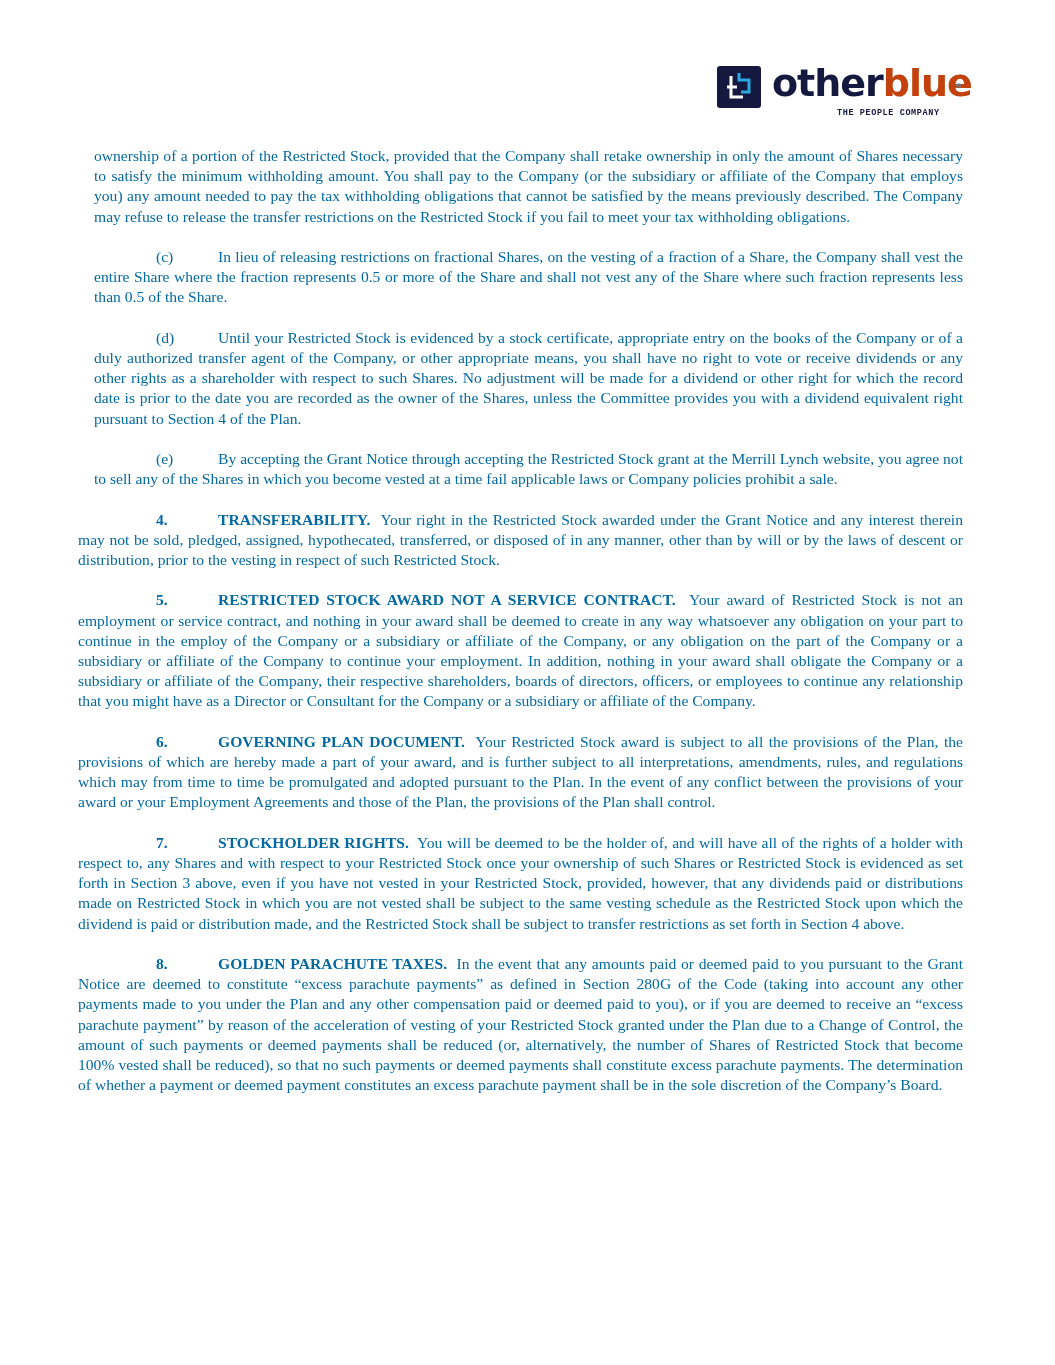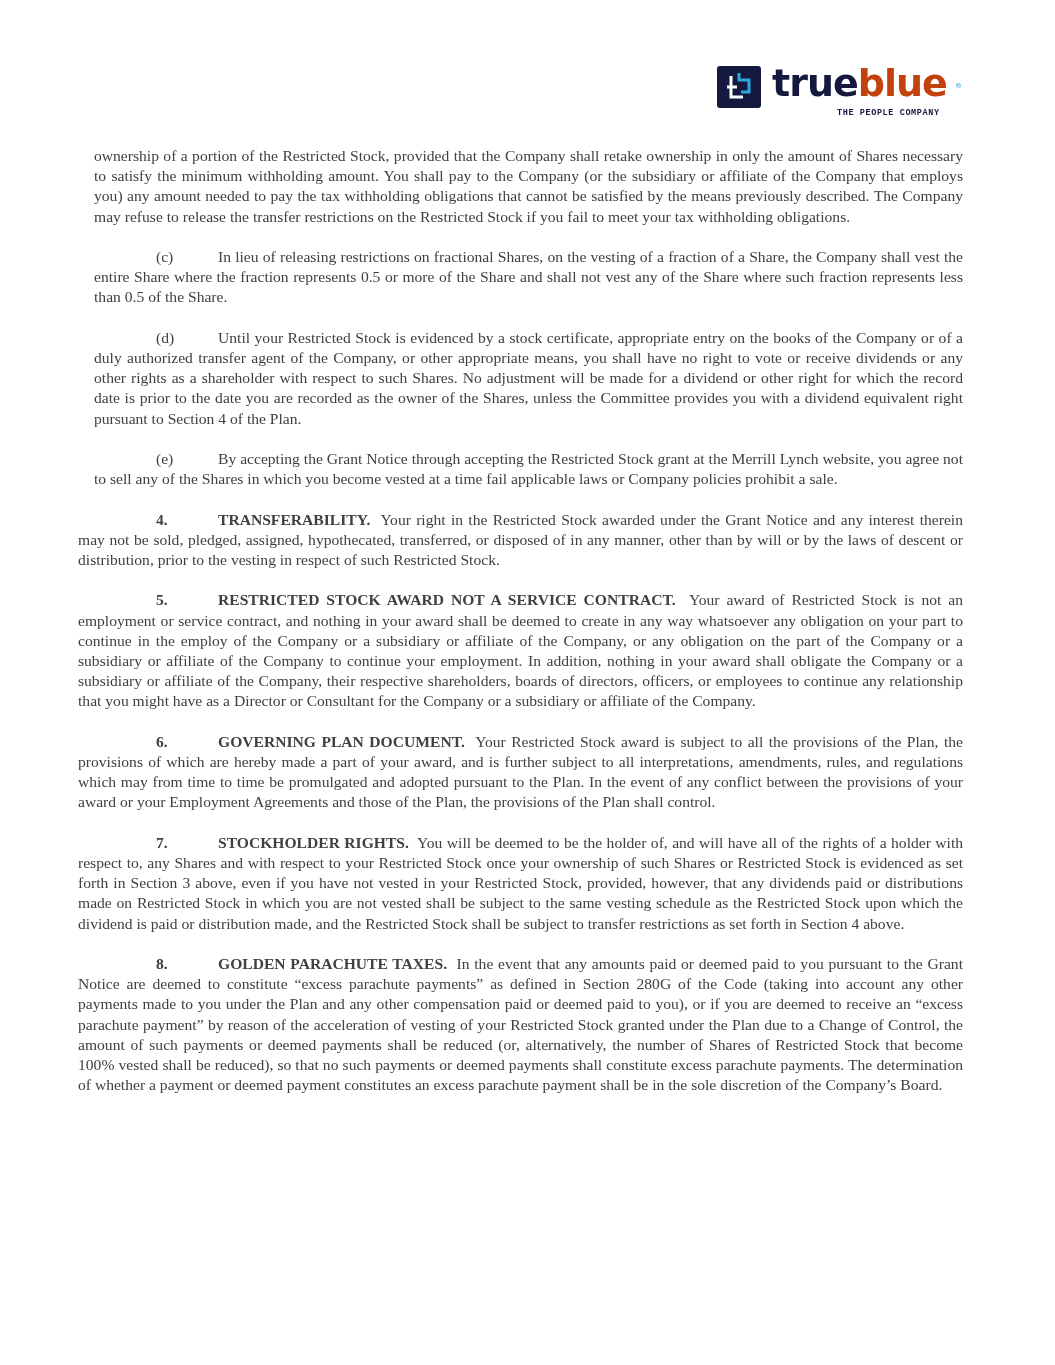--- a/index.html
+++ b/index.html
@@ -7,41 +7,41 @@
     .page { position: absolute; left: 0; top: 0; width: 1055px; height: 1365px; background: #fff; }
     .logo { position: absolute; left: 717px; top: 64px; width: 250px; height: 56px; }
     .logo-mark { position: absolute; left: 0; top: 2px; width: 44px; height: 42px; background: #15193f; border-radius: 3px; }
     .logo-mark svg { position: absolute; left: 0; top: 0; }
     .logo-word { position: absolute; left: 55px; top: -6px; font-family: "DejaVu Sans", sans-serif; font-weight: bold; font-size: 38px; letter-spacing: -1px; line-height: 50px; white-space: nowrap; }
     .logo-true { color: #15193f; }
     .logo-blue { color: #c2410c; }
     .logo-reg { position: absolute; left: 238px; top: 18px; font-family: "DejaVu Sans", sans-serif; font-size: 7px; color: #2aa7e0; }
     .logo-tag { position: absolute; left: 120px; top: 44px; font-family: Liberation Mono, monospace; font-weight: bold; font-size: 8.5px; letter-spacing: 0.6px; color: #15193f; white-space: nowrap; }
 
-    .doc { position: absolute; left: 78px; top: 146px; width: 885px; font-family: "Liberation Serif", "DejaVu Serif", serif; font-size: 15.6px; line-height: 20.2px; color: #404040; }
+    .doc { position: absolute; left: 78px; top: 146px; width: 885px; font-family: "Liberation Serif", "DejaVu Serif", serif; font-size: 15.6px; line-height: 20.2px; color: #0369a1; }
     .p { margin: 0 0 20.2px 0; text-align: justify; }
     .indent16 { padding-left: 16px; }
     .sub-label { display: inline-block; width: 62px; margin-left: 62px; }
     .sec-num { display: inline-block; width: 62px; margin-left: 78px; font-weight: bold; }
     .sec-title { font-weight: bold; }
   </style>
 </head>
 <body>
 
 <div class="page">
 
   <div class="logo">
     <div class="logo-mark">
       <svg width="44" height="42" viewBox="0 0 44 42">
         <path d="M14 10 V31 H26" fill="none" stroke="#ffffff" stroke-width="3"></path>
         <path d="M10 21 H20" fill="none" stroke="#ffffff" stroke-width="3"></path>
         <path d="M22 7 V14 H32 V26 H24" fill="none" stroke="#2aa7e0" stroke-width="3"></path>
       </svg>
     </div>
-    <div class="logo-word"><span class="logo-true">true</span><span class="logo-blue">blue</span></div>
+    <div class="logo-word"><span class="logo-true">other</span><span class="logo-blue">blue</span></div>
     <span class="logo-reg">®</span>
     <div class="logo-tag">THE PEOPLE COMPANY</div>
   </div>
 
   <div class="doc">
 
     <p class="p indent16">ownership of a portion of the Restricted Stock, provided that the Company shall retake ownership in only the amount of Shares necessary to satisfy the minimum withholding amount.  You shall pay to the Company (or the subsidiary or affiliate of the Company that employs you) any amount needed to pay the tax withholding obligations that cannot be satisfied by the means previously described.  The Company may refuse to release the transfer restrictions on the Restricted Stock if you fail to meet your tax withholding obligations.</p>
 
     <p class="p indent16"><span class="sub-label">(c)</span><span>In lieu of releasing restrictions on fractional Shares, on the vesting of a fraction of a Share, the Company shall vest the entire Share where the fraction represents 0.5 or more of the Share and shall not vest any of the Share where such fraction represents less than 0.5 of the Share.</span></p>
 

